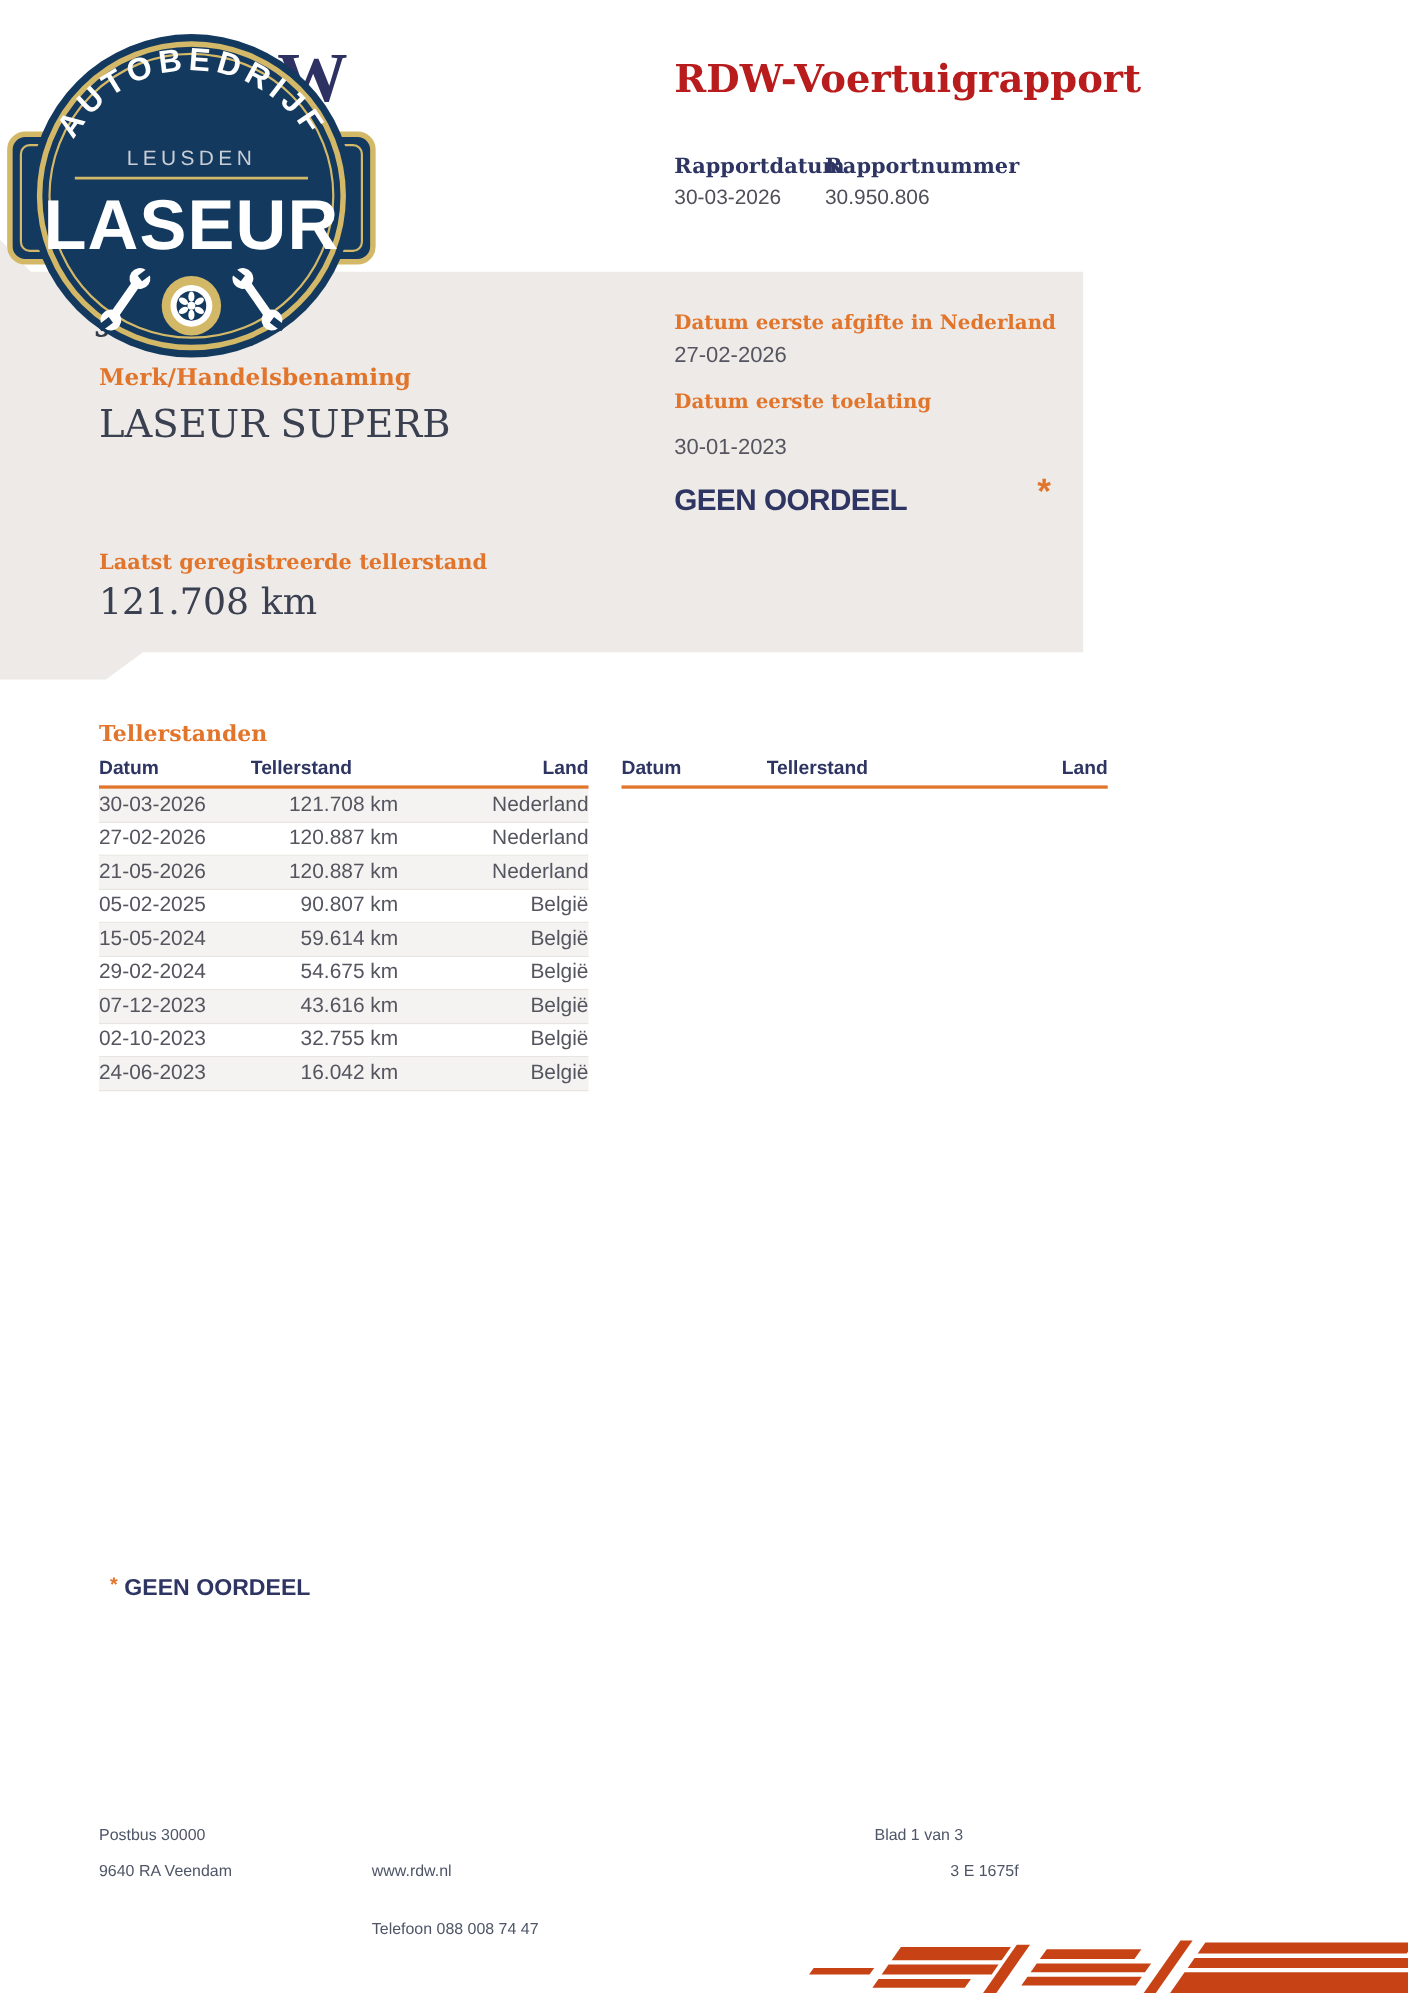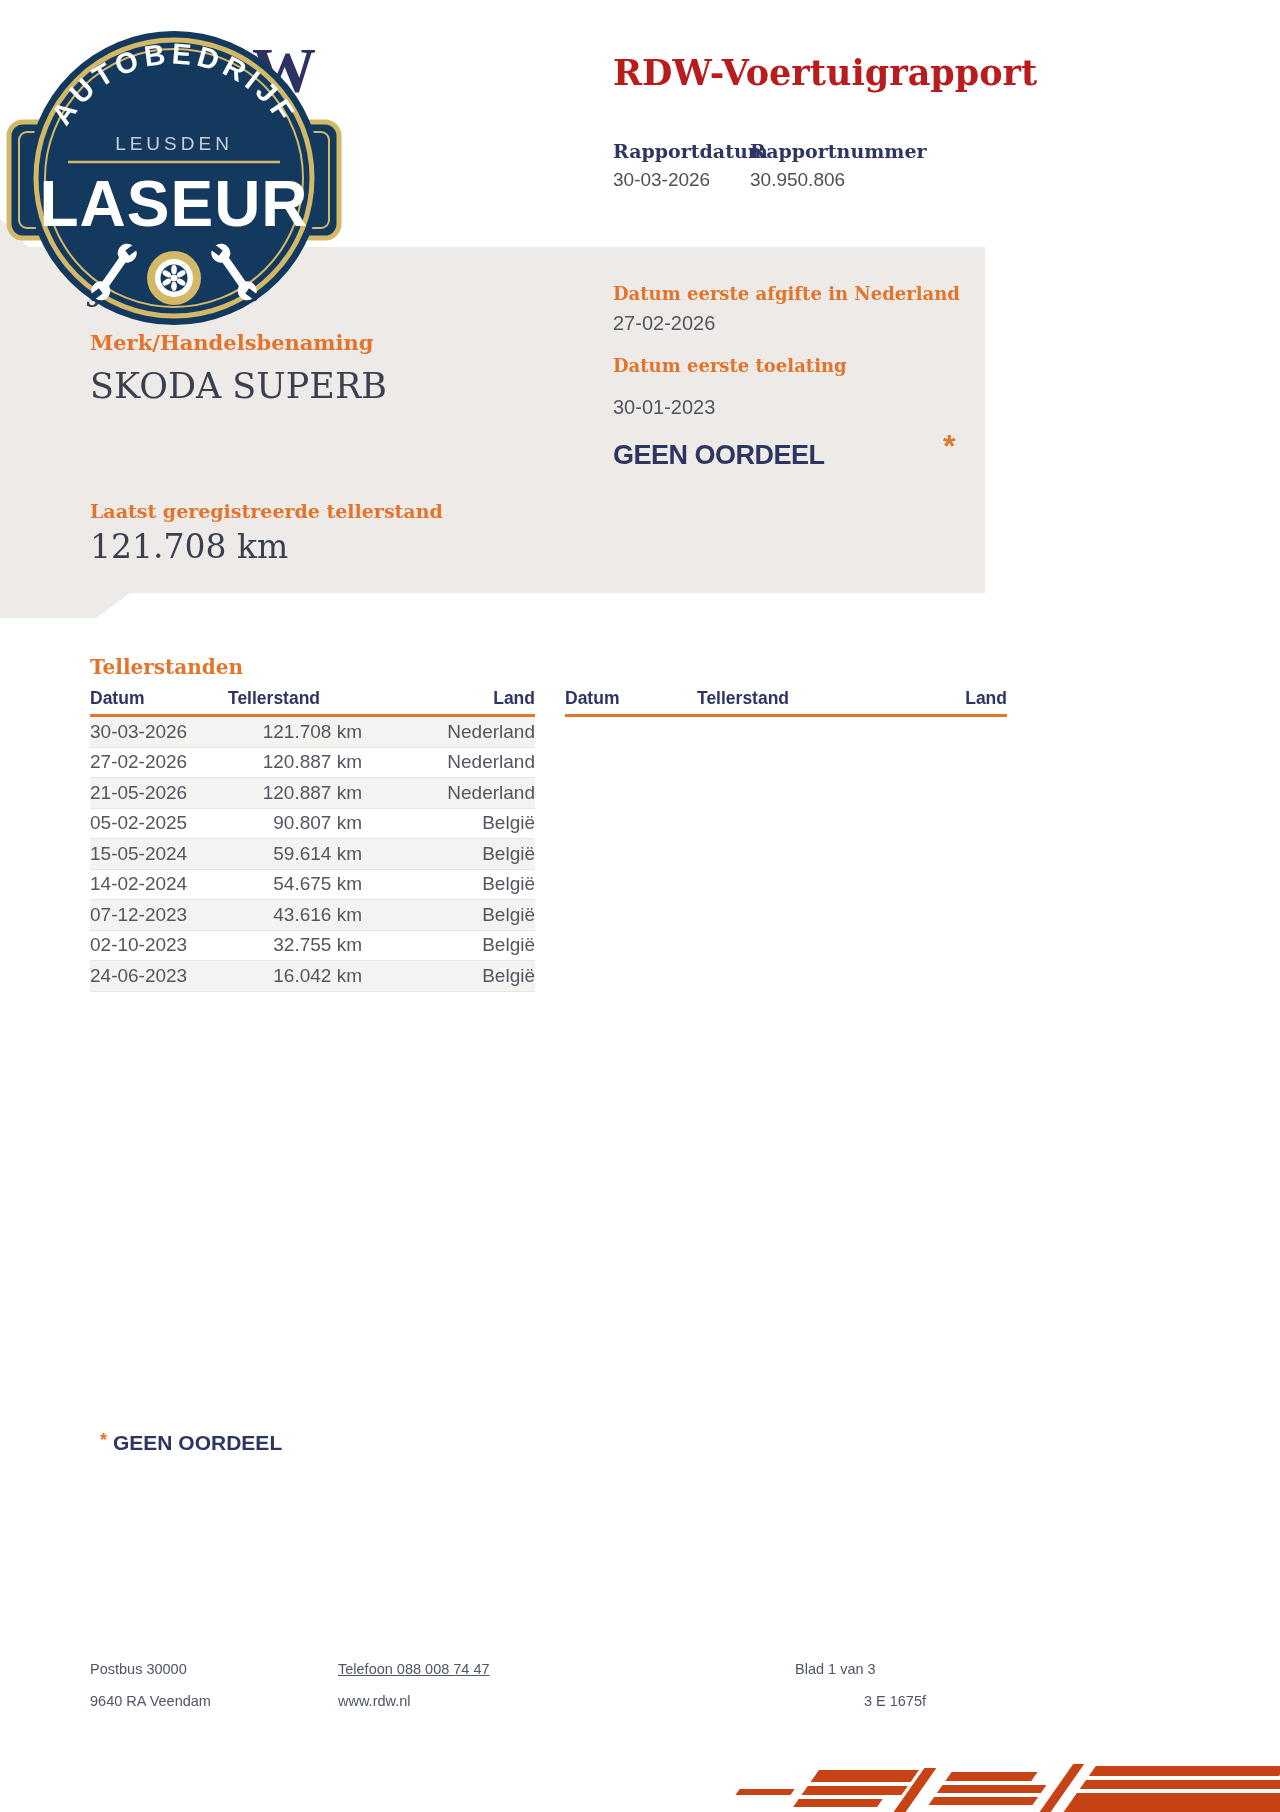--- a/index.html
+++ b/index.html
@@ -58,21 +58,21 @@
   
   #footnote-title-row{left:100px;top:1430px;font-size:21px;}
   #footnote-title-row .mark{color:#e2752c;font-weight:700;font-size:18px;vertical-align:4px;}
   #footnote-title-row .t{color:#2e3562;font-weight:700;margin-left:6px;}
   #footnote-text{left:90px;top:1462px;width:965px;font-size:17.5px;line-height:32.5px;color:#e2752c;}
 
   
   .foot{font-size:14.5px;color:#4d5566;}
   #foot-postbus{left:90px;top:1661px;}
   #foot-city{left:90px;top:1693px;}
-  #foot-phone{left:338px;top:1661px;text-decoration:underline;}
+  #foot-phone{left:338px;top:1746px;}
   #foot-web{left:338px;top:1693px;}
   #foot-page{left:795px;top:1661px;width:200px;text-align:left;}
   #foot-code{left:795px;top:1693px;width:200px;text-align:center;}
 
   #rdw-mark{left:640px;top:1760px;width:640px;height:52px;}
 </style>
 </head>
 <body>
 
 <div id="page">
@@ -129,21 +129,21 @@
     </g>
   </svg>
 
   <div class="abs" id="doc-title">RDW-Voertuigrapport</div>
   <div class="abs rap-label" style="left:613px;">Rapportdatum</div>
   <div class="abs rap-label" style="left:750px;">Rapportnummer</div>
   <div class="abs rap-value" style="left:613px;">30-03-2026</div>
   <div class="abs rap-value" style="left:750px;">30.950.806</div>
 
   <div class="abs slab-label" id="merk-label">Merk/Handelsbenaming</div>
-  <div class="abs serif-big" id="merk-value">SKODA SUPERB</div>
+  <div class="abs serif-big" id="merk-value">LASEUR SUPERB</div>
   <div class="abs slab-label" id="afgifte-label">Datum eerste afgifte in Nederland</div>
   <div class="abs value-grey" id="afgifte-value">27-02-2026</div>
   <div class="abs slab-label" id="toelating-label">Datum eerste toelating</div>
   <div class="abs value-grey" id="toelating-value">30-01-2023</div>
   <div class="abs navy-bold" id="verdict">GEEN OORDEEL</div>
   <div class="abs" id="verdict-mark">*</div>
   <div class="abs slab-label" id="tellerstand-label">Laatst geregistreerde tellerstand</div>
   <div class="abs serif-big" id="tellerstand-value">121.708 km</div>
 
   <div class="abs slab-label" id="table-title">Tellerstanden</div>
@@ -174,21 +174,21 @@
           <span class="cell-datum">05-02-2025</span>
           <span class="cell-km">90.807 km</span>
           <span class="cell-land">België</span>
         </div>
         <div class="trow odd">
           <span class="cell-datum">15-05-2024</span>
           <span class="cell-km">59.614 km</span>
           <span class="cell-land">België</span>
         </div>
         <div class="trow">
-          <span class="cell-datum">14-02-2024</span>
+          <span class="cell-datum">29-02-2024</span>
           <span class="cell-km">54.675 km</span>
           <span class="cell-land">België</span>
         </div>
         <div class="trow odd">
           <span class="cell-datum">07-12-2023</span>
           <span class="cell-km">43.616 km</span>
           <span class="cell-land">België</span>
         </div>
         <div class="trow">
           <span class="cell-datum">02-10-2023</span>

